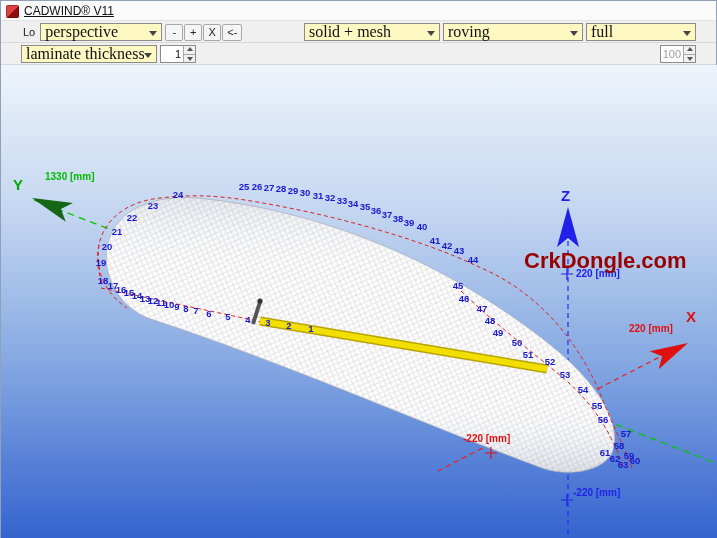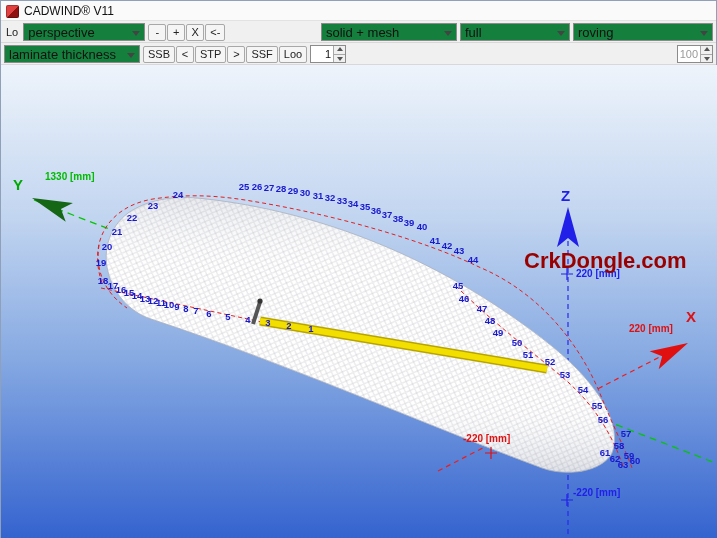--- a/index.html
+++ b/index.html
@@ -11,39 +11,40 @@
   
   .titlebar{
     height:20px;background:#fafafa;display:flex;align-items:center;
     padding:0 5px;gap:5px;box-shadow:inset 0 -1px 0 #e2e2e2;
   }
   .app-icon{
     width:13px;height:13px;border-radius:2px;
     background:linear-gradient(135deg,#e04040 0 50%,#8f0f0f 50% 100%);
     box-shadow:inset 0 0 0 1px rgba(0,0,0,.25);
   }
-  .title-text{font-size:12px;color:#111;}
+  .title-text{font-size:12px;color:#111;text-decoration:underline;}
   
   .toolbar{
     height:22px;background:#f0f0f0;display:flex;align-items:center;
-    padding:0 3px;gap:3px;box-shadow:inset 0 -1px 0 #d8d8d8;
+    padding:0 20px;gap:3px;box-shadow:inset 0 -1px 0 #d8d8d8;
   }
   .tb-label{font-size:11px;color:#222;padding:0 2px;}
   .btn-row{display:flex;gap:1px;align-items:center;}
   .tb-btn{
     height:17px;min-width:18px;padding:0 4px;box-sizing:border-box;
     background:#f5f5f5;border:1px solid #a8a8a8;border-radius:2px;
     font-size:11px;color:#222;display:flex;align-items:center;justify-content:center;
     cursor:default;user-select:none;
   }
   .tb-btn.active{border-color:#0a6cc8;background:#e0edfb;color:#0a50b4;}
   .combo{
-    height:18px;background:#15803d;border:1px solid #8b8b8b;box-sizing:border-box;
-    display:flex;align-items:center;padding-left:4px;font-size:13px;color:#111;
+    height:18px;background:#fef9c3;border:1px solid #8b8b8b;box-sizing:border-box;
+    display:flex;align-items:center;padding-left:4px;font-size:16px;color:#111;
     flex:0 0 auto;
+    font-family:Liberation Serif, serif;
   }
   .combo-text{white-space:nowrap;overflow:hidden;}
   .combo-arrow{
     width:0;height:0;border:4px solid transparent;border-top:5px solid #444;
     margin:6px 4px 0 auto;
   }
   .flex-spacer{flex:1 1 auto;}
   .spin{
     height:18px;background:#fff;border:1px solid #8b8b8b;box-sizing:border-box;
     display:flex;align-items:center;font-size:11px;flex:0 0 auto;
@@ -87,43 +88,35 @@
         <div class="tb-btn">-</div>
         <div class="tb-btn">+</div>
         <div class="tb-btn">X</div>
         <div class="tb-btn">&lt;-</div>
       </div>
     <div class="flex-spacer"></div>
     <div class="combo" style="width:136px">
       <span class="combo-text">solid + mesh</span>
       <span class="combo-arrow"></span>
     </div>
+    <div class="combo" style="width:140px">
+      <span class="combo-text">roving</span>
+      <span class="combo-arrow"></span>
+    </div>
     <div class="combo" style="width:110px">
       <span class="combo-text">full</span>
-      <span class="combo-arrow"></span>
-    </div>
-    <div class="combo" style="width:140px">
-      <span class="combo-text">roving</span>
       <span class="combo-arrow"></span>
     </div>
   </div>
 
   <div class="toolbar">
     <div class="combo" style="width:136px">
       <span class="combo-text">laminate thickness</span>
       <span class="combo-arrow"></span>
     </div>
-    <div id="step-buttons" class="btn-row">
-        <div class="tb-btn">SSB</div>
-        <div class="tb-btn">&lt;</div>
-        <div class="tb-btn">STP</div>
-        <div class="tb-btn">&gt;</div>
-        <div class="tb-btn">SSF</div>
-        <div class="tb-btn">Loo</div>
-      </div>
     <div class="spin" style="width:36px">
       <span class="spin-value">1</span>
       <span class="spin-arrows">
           <span class="spin-up"></span>
           <span class="spin-down"></span>
         </span>
     </div>
     <div class="spin disabled" style="width:36px;margin-left:auto">
       <span class="spin-value">100</span>
       <span class="spin-arrows">

